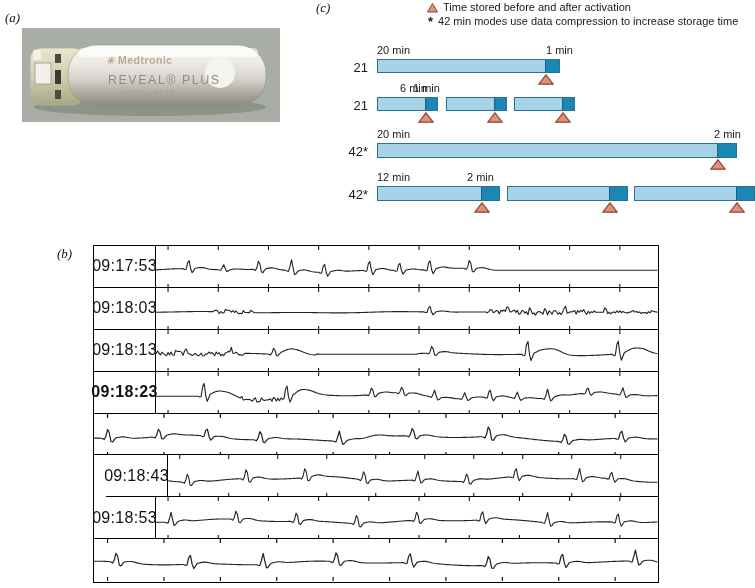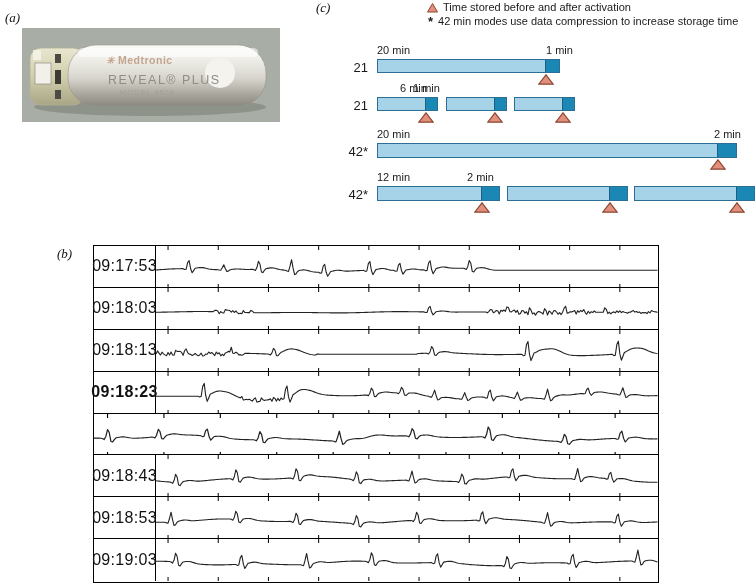--- a/index.html
+++ b/index.html
@@ -185,40 +185,39 @@
         </div>
       </div>
       <div class="b-row" style="height: 41.875px;">
         <div class="b-trace">
           <svg width="100%" height="41.875" viewBox="0 0 500 41.875" preserveAspectRatio="none">
             <path d="M12,0v4M12,41.9v-4M62,0v4M62,41.9v-4M112,0v4M112,41.9v-4M162,0v4M162,41.9v-4M212,0v4M212,41.9v-4M262,0v4M262,41.9v-4M312,0v4M312,41.9v-4M362,0v4M362,41.9v-4M412,0v4M412,41.9v-4M462,0v4M462,41.9v-4" stroke="#000" stroke-width="1" fill="none"></path>
             <path d="M0.0,24.08 L1.5,24.10 L3.0,24.12 L4.5,24.15 L6.0,24.18 L7.5,24.55 L9.0,25.57 L10.5,22.42 L12.0,15.52 L13.5,18.51 L15.0,27.39 L16.5,28.08 L18.0,25.61 L19.5,23.82 L21.0,23.50 L22.5,23.17 L24.0,22.92 L25.5,22.83 L27.0,22.92 L28.5,23.17 L30.0,23.49 L31.5,23.80 L33.0,24.04 L34.5,24.18 L36.0,24.23 L37.5,24.22 L39.0,24.16 L40.5,24.07 L42.0,23.97 L43.5,23.85 L45.0,23.73 L46.5,23.60 L48.0,23.46 L49.5,23.31 L51.0,23.16 L52.5,23.27 L54.0,23.93 L55.5,21.15 L57.0,15.32 L58.5,17.56 L60.0,24.65 L61.5,25.03 L63.0,22.83 L64.5,21.20 L66.0,20.79 L67.5,20.38 L69.0,20.06 L70.5,19.88 L72.0,19.87 L73.5,20.00 L75.0,20.22 L76.5,20.46 L78.0,20.66 L79.5,20.80 L81.0,20.90 L82.5,20.96 L84.0,21.01 L85.5,21.07 L87.0,21.13 L88.5,21.21 L90.0,21.30 L91.5,21.40 L93.0,21.52 L94.5,21.64 L96.0,22.59 L97.5,22.47 L99.0,16.69 L100.5,15.04 L102.0,22.46 L103.5,26.25 L105.0,24.41 L106.5,22.50 L108.0,22.42 L109.5,22.32 L111.0,22.27 L112.5,22.33 L114.0,22.54 L115.5,22.90 L117.0,23.34 L118.5,23.79 L120.0,24.21 L121.5,24.54 L123.0,24.80 L124.5,25.00 L126.0,25.15 L127.5,25.27 L129.0,25.37 L130.5,25.45 L132.0,25.52 L133.5,25.58 L135.0,25.62 L136.5,25.66 L138.0,25.68 L139.5,25.69 L141.0,25.69 L142.5,25.98 L144.0,26.86 L145.5,23.93 L147.0,17.58 L148.5,20.21 L150.0,28.21 L151.5,28.75 L153.0,26.41 L154.5,24.70 L156.0,24.33 L157.5,23.96 L159.0,23.67 L160.5,23.53 L162.0,23.57 L163.5,23.76 L165.0,24.03 L166.5,24.31 L168.0,24.55 L169.5,24.71 L171.0,24.81 L172.5,24.87 L174.0,24.90 L175.5,24.93 L177.0,24.97 L178.5,25.01 L180.0,25.05 L181.5,25.11 L183.0,25.17 L184.5,25.25 L186.0,25.33 L187.5,25.42 L189.0,25.51 L190.5,25.61 L192.0,25.72 L193.5,25.83 L195.0,25.94 L196.5,26.05 L198.0,26.16 L199.5,26.27 L201.0,26.38 L202.5,26.48 L204.0,26.58 L205.5,26.67 L207.0,26.76 L208.5,26.84 L210.0,26.91 L211.5,26.96 L213.0,27.61 L214.5,27.94 L216.0,23.06 L217.5,17.05 L219.0,24.41 L220.5,30.41 L222.0,29.54 L223.5,27.18 L225.0,26.12 L226.5,25.71 L228.0,25.29 L229.5,24.94 L231.0,24.73 L232.5,24.64 L234.0,24.63 L235.5,24.62 L237.0,24.53 L238.5,24.32 L240.0,23.98 L241.5,23.55 L243.0,23.06 L244.5,22.55 L246.0,22.07 L247.5,21.66 L249.0,21.33 L250.5,21.11 L252.0,20.99 L253.5,20.97 L255.0,21.03 L256.5,21.15 L258.0,21.31 L259.5,21.47 L261.0,21.62 L262.5,21.75 L264.0,21.84 L265.5,21.90 L267.0,21.93 L268.5,21.94 L270.0,21.92 L271.5,21.90 L273.0,21.87 L274.5,21.84 L276.0,21.82 L277.5,22.08 L279.0,22.89 L280.5,20.28 L282.0,14.62 L283.5,17.06 L285.0,24.34 L286.5,24.93 L288.0,22.94 L289.5,21.51 L291.0,21.31 L292.5,21.11 L294.0,20.98 L295.5,21.00 L297.0,21.17 L298.5,21.47 L300.0,21.85 L301.5,22.23 L303.0,22.55 L304.5,22.80 L306.0,22.98 L307.5,23.11 L309.0,23.21 L310.5,23.28 L312.0,23.34 L313.5,23.39 L315.0,23.43 L316.5,23.46 L318.0,23.48 L319.5,23.49 L321.0,23.49 L322.5,23.49 L324.0,23.47 L325.5,23.45 L327.0,23.41 L328.5,23.37 L330.0,23.33 L331.5,23.28 L333.0,23.22 L334.5,23.16 L336.0,23.09 L337.5,23.02 L339.0,22.95 L340.5,22.89 L342.0,22.82 L343.5,22.75 L345.0,23.05 L346.5,24.07 L348.0,20.54 L349.5,12.92 L351.0,16.09 L352.5,25.72 L354.0,26.41 L355.5,23.67 L357.0,21.68 L358.5,21.32 L360.0,20.98 L361.5,20.74 L363.0,20.69 L364.5,20.86 L366.0,21.22 L367.5,21.69 L369.0,22.18 L370.5,22.60 L372.0,22.95 L373.5,23.23 L375.0,23.45 L376.5,23.64 L378.0,23.83 L379.5,24.01 L381.0,24.20 L382.5,24.39 L384.0,24.59 L385.5,24.79 L387.0,24.99 L388.5,25.19 L390.0,25.39 L391.5,25.58 L393.0,25.78 L394.5,25.97 L396.0,26.15 L397.5,26.32 L399.0,26.49 L400.5,26.64 L402.0,26.78 L403.5,26.91 L405.0,27.03 L406.5,27.14 L408.0,27.23 L409.5,27.31 L411.0,27.37 L412.5,27.68 L414.0,28.52 L415.5,25.92 L417.0,20.24 L418.5,22.63 L420.0,29.84 L421.5,30.33 L423.0,28.21 L424.5,26.65 L426.0,26.28 L427.5,25.91 L429.0,25.59 L430.5,25.40 L432.0,25.36 L433.5,25.44 L435.0,25.59 L436.5,25.74 L438.0,25.83 L439.5,25.85 L441.0,25.81 L442.5,25.72 L444.0,25.61 L445.5,25.48 L447.0,25.35 L448.5,25.23 L450.0,25.11 L451.5,25.00 L453.0,24.89 L454.5,24.80 L456.0,24.71 L457.5,24.64 L459.0,24.57 L460.5,24.52 L462.0,24.47 L463.5,25.24 L465.0,24.94 L466.5,18.98 L468.0,17.16 L469.5,24.41 L471.0,28.03 L472.5,26.02 L474.0,23.94 L475.5,23.70 L477.0,23.45 L478.5,23.24 L480.0,23.16 L481.5,23.23 L483.0,23.45 L484.5,23.76 L486.0,24.09 L487.5,24.38 L489.0,24.60 L490.5,24.75 L492.0,24.84 L493.5,24.89 L495.0,24.92 L496.5,24.93 L498.0,24.92 L499.5,24.90" stroke="#222" stroke-width="1.1" fill="none" stroke-linejoin="round"></path>
           </svg>
         </div>
       </div>
-      <div class="b-row" style="height: 41.875px;">
+      <div class="b-row" style="height: 41.875px; margin-left: 12px;">
         <div class="b-time">09:18:43</div>
         <div class="b-trace">
           <svg width="100%" height="41.875" viewBox="0 0 500 41.875" preserveAspectRatio="none">
             <path d="M12,0v4M12,41.9v-4M62,0v4M62,41.9v-4M112,0v4M112,41.9v-4M162,0v4M162,41.9v-4M212,0v4M212,41.9v-4M262,0v4M262,41.9v-4M312,0v4M312,41.9v-4M362,0v4M362,41.9v-4M412,0v4M412,41.9v-4M462,0v4M462,41.9v-4" stroke="#000" stroke-width="1" fill="none"></path>
             <path d="M0.0,25.82 L1.5,25.98 L3.0,26.14 L4.5,26.29 L6.0,26.43 L7.5,26.57 L9.0,26.69 L10.5,26.81 L12.0,26.92 L13.5,27.01 L15.0,27.40 L16.5,28.37 L18.0,25.52 L19.5,19.26 L21.0,21.96 L22.5,30.02 L24.0,30.61 L25.5,28.32 L27.0,26.64 L28.5,26.28 L30.0,25.92 L31.5,25.61 L33.0,25.45 L34.5,25.44 L36.0,25.58 L37.5,25.78 L39.0,25.97 L40.5,26.10 L42.0,26.14 L43.5,26.11 L45.0,26.01 L46.5,25.89 L48.0,25.74 L49.5,25.59 L51.0,25.44 L52.5,25.28 L54.0,25.13 L55.5,24.98 L57.0,24.83 L58.5,24.69 L60.0,24.55 L61.5,24.43 L63.0,24.30 L64.5,24.19 L66.0,24.09 L67.5,24.00 L69.0,23.91 L70.5,23.84 L72.0,23.78 L73.5,23.73 L75.0,24.01 L76.5,24.97 L78.0,21.75 L79.5,14.80 L81.0,17.73 L82.5,26.59 L84.0,27.25 L85.5,24.76 L87.0,22.96 L88.5,22.64 L90.0,22.33 L91.5,22.11 L93.0,22.05 L94.5,22.19 L96.0,22.49 L97.5,22.88 L99.0,23.26 L100.5,23.58 L102.0,23.81 L103.5,23.96 L105.0,24.05 L106.5,24.09 L108.0,24.11 L109.5,24.12 L111.0,24.11 L112.5,24.10 L114.0,24.07 L115.5,24.04 L117.0,24.00 L118.5,23.95 L120.0,23.89 L121.5,23.82 L123.0,23.74 L124.5,23.66 L126.0,23.56 L127.5,23.46 L129.0,23.36 L130.5,23.24 L132.0,23.13 L133.5,23.01 L135.0,23.21 L136.5,24.08 L138.0,20.76 L139.5,13.69 L141.0,16.51 L142.5,25.24 L144.0,25.77 L145.5,23.16 L147.0,21.23 L148.5,20.79 L150.0,20.35 L151.5,20.02 L153.0,19.85 L154.5,19.89 L156.0,20.11 L157.5,20.42 L159.0,20.75 L160.5,21.02 L162.0,21.23 L163.5,21.37 L165.0,21.47 L166.5,21.55 L168.0,21.63 L169.5,21.71 L171.0,21.80 L172.5,21.90 L174.0,22.02 L175.5,22.14 L177.0,22.28 L178.5,22.42 L180.0,22.58 L181.5,22.74 L183.0,22.91 L184.5,23.08 L186.0,23.26 L187.5,23.44 L189.0,23.62 L190.5,23.81 L192.0,23.99 L193.5,24.17 L195.0,24.65 L196.5,25.72 L198.0,22.98 L199.5,16.83 L201.0,19.66 L202.5,27.84 L204.0,28.57 L205.5,26.41 L207.0,24.87 L208.5,24.66 L210.0,24.44 L211.5,24.28 L213.0,24.26 L214.5,24.41 L216.0,24.69 L217.5,25.03 L219.0,25.37 L220.5,25.64 L222.0,25.82 L223.5,25.92 L225.0,25.95 L226.5,25.95 L228.0,25.93 L229.5,25.89 L231.0,25.84 L232.5,25.78 L234.0,25.72 L235.5,25.66 L237.0,25.60 L238.5,25.53 L240.0,25.47 L241.5,25.40 L243.0,25.34 L244.5,25.28 L246.0,25.23 L247.5,25.18 L249.0,25.14 L250.5,25.64 L252.0,25.88 L253.5,21.44 L255.0,16.01 L256.5,22.63 L258.0,28.06 L259.5,27.32 L261.0,25.26 L262.5,24.41 L264.0,24.15 L265.5,23.93 L267.0,23.80 L268.5,23.83 L270.0,24.03 L271.5,24.34 L273.0,24.70 L274.5,25.04 L276.0,25.33 L277.5,25.56 L279.0,25.72 L280.5,25.84 L282.0,25.94 L283.5,26.02 L285.0,26.10 L286.5,26.17 L288.0,26.24 L289.5,26.29 L291.0,26.34 L292.5,26.39 L294.0,26.42 L295.5,26.44 L297.0,26.45 L298.5,26.45 L300.0,26.71 L301.5,27.50 L303.0,24.85 L304.5,19.12 L306.0,21.46 L307.5,28.62 L309.0,29.07 L310.5,26.92 L312.0,25.31 L313.5,24.91 L315.0,24.49 L316.5,24.14 L318.0,23.91 L319.5,23.82 L321.0,23.87 L322.5,23.98 L324.0,24.08 L325.5,24.13 L327.0,24.10 L328.5,24.02 L330.0,23.88 L331.5,23.72 L333.0,23.54 L334.5,23.36 L336.0,23.19 L337.5,23.02 L339.0,22.85 L340.5,22.70 L342.0,22.55 L343.5,22.41 L345.0,22.29 L346.5,22.17 L348.0,22.07 L349.5,21.98 L351.0,22.80 L352.5,22.43 L354.0,15.77 L355.5,13.71 L357.0,21.74 L358.5,25.74 L360.0,23.49 L361.5,21.17 L363.0,20.90 L364.5,20.61 L366.0,20.39 L367.5,20.31 L369.0,20.41 L370.5,20.68 L372.0,21.06 L373.5,21.47 L375.0,21.84 L376.5,22.15 L378.0,22.38 L379.5,22.56 L381.0,22.70 L382.5,22.82 L384.0,22.93 L385.5,23.03 L387.0,23.13 L388.5,23.22 L390.0,23.31 L391.5,23.39 L393.0,23.47 L394.5,23.53 L396.0,23.59 L397.5,23.64 L399.0,23.69 L400.5,23.72 L402.0,23.75 L403.5,23.76 L405.0,23.77 L406.5,23.77 L408.0,23.77 L409.5,23.75 L411.0,23.73 L412.5,23.70 L414.0,23.67 L415.5,24.23 L417.0,24.48 L418.5,19.53 L420.0,13.47 L421.5,20.78 L423.0,26.76 L424.5,25.88 L426.0,23.53 L427.5,22.50 L429.0,22.14 L430.5,21.81 L432.0,21.59 L433.5,21.54 L435.0,21.67 L436.5,21.93 L438.0,22.26 L439.5,22.57 L441.0,22.83 L442.5,23.02 L444.0,23.15 L445.5,23.26 L447.0,23.34 L448.5,24.15 L450.0,24.00 L451.5,18.81 L453.0,17.31 L454.5,23.87 L456.0,27.21 L457.5,25.54 L459.0,23.82 L460.5,23.73 L462.0,23.63 L463.5,23.58 L465.0,23.63 L466.5,23.82 L468.0,24.15 L469.5,24.56 L471.0,24.98 L472.5,25.38 L474.0,25.71 L475.5,25.97 L477.0,26.19 L478.5,26.36 L480.0,26.51 L481.5,26.65 L483.0,26.77 L484.5,26.88 L486.0,26.98 L487.5,27.06 L489.0,27.14 L490.5,27.20 L492.0,27.24 L493.5,27.27 L495.0,27.29 L496.5,27.29 L498.0,27.28 L499.5,27.26" stroke="#222" stroke-width="1.1" fill="none" stroke-linejoin="round"></path>
           </svg>
         </div>
       </div>
       <div class="b-row" style="height: 41.875px;">
         <div class="b-time">09:18:53</div>
         <div class="b-trace">
           <svg width="100%" height="41.875" viewBox="0 0 500 41.875" preserveAspectRatio="none">
             <path d="M12,0v4M12,41.9v-4M62,0v4M62,41.9v-4M112,0v4M112,41.9v-4M162,0v4M162,41.9v-4M212,0v4M212,41.9v-4M262,0v4M262,41.9v-4M312,0v4M312,41.9v-4M362,0v4M362,41.9v-4M412,0v4M412,41.9v-4M462,0v4M462,41.9v-4" stroke="#000" stroke-width="1" fill="none"></path>
             <path d="M0.0,25.20 L1.5,25.23 L3.0,25.26 L4.5,25.28 L6.0,25.30 L7.5,25.31 L9.0,25.32 L10.5,25.91 L12.0,26.20 L13.5,21.27 L15.0,15.23 L16.5,22.56 L18.0,28.54 L19.5,27.66 L21.0,25.29 L22.5,24.23 L24.0,23.83 L25.5,23.45 L27.0,23.16 L28.5,23.02 L30.0,23.06 L31.5,23.21 L33.0,23.41 L34.5,23.58 L36.0,23.68 L37.5,23.71 L39.0,23.66 L40.5,23.57 L42.0,23.45 L43.5,23.32 L45.0,23.19 L46.5,23.06 L48.0,22.93 L49.5,22.81 L51.0,22.69 L52.5,22.57 L54.0,22.47 L55.5,22.37 L57.0,22.28 L58.5,22.20 L60.0,22.13 L61.5,22.07 L63.0,22.02 L64.5,21.98 L66.0,21.96 L67.5,21.94 L69.0,21.93 L70.5,21.94 L72.0,21.96 L73.5,21.99 L75.0,22.32 L76.5,23.27 L78.0,20.43 L79.5,14.18 L81.0,16.93 L82.5,25.05 L84.0,25.73 L85.5,23.55 L87.0,21.99 L88.5,21.78 L90.0,21.57 L91.5,21.45 L93.0,21.47 L94.5,21.67 L96.0,22.02 L97.5,22.44 L99.0,22.87 L100.5,23.23 L102.0,23.51 L103.5,23.72 L105.0,23.87 L106.5,23.98 L108.0,24.07 L109.5,24.15 L111.0,24.22 L112.5,24.28 L114.0,24.33 L115.5,24.37 L117.0,24.41 L118.5,24.44 L120.0,24.46 L121.5,24.47 L123.0,24.48 L124.5,24.48 L126.0,24.47 L127.5,24.46 L129.0,24.45 L130.5,24.43 L132.0,24.40 L133.5,24.37 L135.0,24.65 L136.5,25.51 L138.0,22.58 L139.5,16.24 L141.0,18.88 L142.5,26.90 L144.0,27.46 L145.5,25.16 L147.0,23.48 L148.5,23.16 L150.0,22.84 L151.5,22.60 L153.0,22.52 L154.5,22.62 L156.0,22.87 L157.5,23.21 L159.0,23.56 L160.5,23.86 L162.0,24.09 L163.5,24.26 L165.0,24.38 L166.5,24.48 L168.0,24.57 L169.5,24.66 L171.0,24.75 L172.5,24.84 L174.0,24.94 L175.5,25.05 L177.0,25.16 L178.5,25.26 L180.0,25.38 L181.5,25.49 L183.0,25.60 L184.5,25.71 L186.0,25.82 L187.5,25.92 L189.0,26.02 L190.5,26.12 L192.0,26.21 L193.5,26.29 L195.0,26.66 L196.5,27.63 L198.0,24.79 L199.5,18.52 L201.0,21.24 L202.5,29.31 L204.0,29.92 L205.5,27.64 L207.0,25.98 L208.5,25.65 L210.0,25.31 L211.5,25.04 L213.0,24.91 L214.5,24.93 L216.0,25.10 L217.5,25.33 L219.0,25.56 L220.5,25.72 L222.0,25.80 L223.5,25.80 L225.0,25.74 L226.5,25.64 L228.0,25.52 L229.5,25.39 L231.0,25.26 L232.5,25.12 L234.0,24.98 L235.5,24.85 L237.0,24.71 L238.5,24.58 L240.0,24.44 L241.5,24.32 L243.0,24.19 L244.5,24.07 L246.0,23.96 L247.5,23.86 L249.0,23.76 L250.5,23.67 L252.0,23.59 L253.5,23.51 L255.0,23.75 L256.5,24.59 L258.0,21.64 L259.5,15.29 L261.0,17.93 L262.5,25.96 L264.0,26.53 L265.5,24.25 L267.0,22.59 L268.5,22.29 L270.0,21.99 L271.5,21.78 L273.0,21.72 L274.5,21.84 L276.0,22.11 L277.5,22.46 L279.0,22.81 L280.5,23.11 L282.0,23.34 L283.5,23.49 L285.0,23.59 L286.5,23.65 L288.0,23.70 L289.5,23.73 L291.0,23.76 L292.5,23.78 L294.0,23.80 L295.5,23.81 L297.0,23.82 L298.5,23.82 L300.0,23.81 L301.5,23.80 L303.0,23.78 L304.5,23.75 L306.0,23.71 L307.5,23.67 L309.0,23.63 L310.5,23.57 L312.0,23.52 L313.5,23.45 L315.0,23.39 L316.5,23.31 L318.0,23.24 L319.5,23.16 L321.0,23.99 L322.5,23.61 L324.0,16.92 L325.5,14.82 L327.0,22.80 L328.5,26.74 L330.0,24.42 L331.5,22.02 L333.0,21.66 L334.5,21.29 L336.0,20.98 L337.5,20.80 L339.0,20.80 L340.5,20.97 L342.0,21.26 L343.5,21.58 L345.0,21.87 L346.5,22.09 L348.0,22.26 L349.5,22.37 L351.0,22.45 L352.5,22.53 L354.0,22.61 L355.5,22.69 L357.0,22.78 L358.5,22.88 L360.0,22.99 L361.5,23.11 L363.0,23.23 L364.5,23.36 L366.0,23.50 L367.5,23.63 L369.0,23.78 L370.5,23.92 L372.0,24.07 L373.5,24.22 L375.0,24.37 L376.5,24.52 L378.0,24.66 L379.5,24.81 L381.0,24.94 L382.5,25.08 L384.0,25.21 L385.5,25.93 L387.0,26.34 L388.5,21.54 L390.0,15.62 L391.5,23.08 L393.0,29.18 L394.5,28.42 L396.0,26.17 L397.5,25.24 L399.0,24.96 L400.5,24.69 L402.0,24.52 L403.5,24.50 L405.0,24.64 L406.5,24.90 L408.0,25.20 L409.5,25.48 L411.0,25.68 L412.5,25.79 L414.0,25.83 L415.5,25.82 L417.0,25.79 L418.5,25.73 L420.0,25.67 L421.5,25.60 L423.0,25.53 L424.5,25.47 L426.0,25.40 L427.5,25.33 L429.0,25.26 L430.5,25.20 L432.0,25.14 L433.5,25.09 L435.0,25.03 L436.5,24.99 L438.0,24.95 L439.5,24.91 L441.0,24.89 L442.5,24.87 L444.0,24.85 L445.5,24.84 L447.0,24.84 L448.5,24.85 L450.0,24.86 L451.5,24.88 L453.0,24.90 L454.5,24.93 L456.0,25.86 L457.5,25.60 L459.0,19.03 L460.5,17.05 L462.0,25.15 L463.5,29.21 L465.0,27.00 L466.5,24.72 L468.0,24.46 L469.5,24.19 L471.0,23.96 L472.5,23.85 L474.0,23.92 L475.5,24.14 L477.0,24.45 L478.5,24.79 L480.0,25.08 L481.5,25.29 L483.0,25.41 L484.5,25.47 L486.0,25.48 L487.5,25.46 L489.0,25.43 L490.5,25.38 L492.0,25.31 L493.5,25.24 L495.0,25.16 L496.5,25.08 L498.0,24.98 L499.5,24.88" stroke="#222" stroke-width="1.1" fill="none" stroke-linejoin="round"></path>
           </svg>
         </div>
       </div>
       <div class="b-row" style="height: 41.875px;">
-        <div class="b-time">09:19:03</div>
         <div class="b-trace">
           <svg width="100%" height="41.875" viewBox="0 0 500 41.875" preserveAspectRatio="none">
             <path d="M12,0v4M12,41.9v-4M62,0v4M62,41.9v-4M112,0v4M112,41.9v-4M162,0v4M162,41.9v-4M212,0v4M212,41.9v-4M262,0v4M262,41.9v-4M312,0v4M312,41.9v-4M362,0v4M362,41.9v-4M412,0v4M412,41.9v-4M462,0v4M462,41.9v-4" stroke="#000" stroke-width="1" fill="none"></path>
             <path d="M0.0,22.18 L1.5,22.18 L3.0,22.19 L4.5,22.22 L6.0,22.25 L7.5,22.29 L9.0,22.35 L10.5,22.41 L12.0,22.49 L13.5,22.57 L15.0,23.00 L16.5,24.09 L18.0,21.01 L19.5,14.18 L21.0,17.25 L22.5,26.23 L24.0,27.01 L25.5,24.64 L27.0,22.96 L28.5,22.76 L30.0,22.57 L31.5,22.46 L33.0,22.51 L34.5,22.75 L36.0,23.15 L37.5,23.63 L39.0,24.11 L40.5,24.53 L42.0,24.85 L43.5,25.08 L45.0,25.26 L46.5,25.39 L48.0,25.49 L49.5,25.58 L51.0,25.65 L52.5,25.72 L54.0,25.77 L55.5,25.82 L57.0,25.85 L58.5,25.88 L60.0,25.89 L61.5,25.90 L63.0,25.90 L64.5,25.88 L66.0,25.86 L67.5,25.84 L69.0,25.80 L70.5,25.76 L72.0,25.72 L73.5,25.67 L75.0,25.62 L76.5,25.56 L78.0,25.50 L79.5,25.44 L81.0,26.37 L82.5,25.98 L84.0,18.65 L85.5,16.37 L87.0,25.18 L88.5,29.54 L90.0,27.01 L91.5,24.40 L93.0,24.03 L94.5,23.65 L96.0,23.33 L97.5,23.15 L99.0,23.17 L100.5,23.38 L102.0,23.71 L103.5,24.07 L105.0,24.39 L106.5,24.64 L108.0,24.81 L109.5,24.92 L111.0,25.00 L112.5,25.06 L114.0,25.11 L115.5,25.16 L117.0,25.21 L118.5,25.27 L120.0,25.32 L121.5,25.38 L123.0,25.43 L124.5,25.49 L126.0,25.54 L127.5,25.59 L129.0,25.63 L130.5,25.67 L132.0,25.70 L133.5,25.73 L135.0,25.75 L136.5,25.77 L138.0,25.77 L139.5,25.77 L141.0,25.76 L142.5,25.74 L144.0,25.71 L145.5,26.33 L147.0,26.61 L148.5,21.15 L150.0,14.46 L151.5,22.49 L153.0,29.03 L154.5,28.02 L156.0,25.38 L157.5,24.19 L159.0,23.72 L160.5,23.27 L162.0,22.92 L163.5,22.76 L165.0,22.77 L166.5,22.93 L168.0,23.14 L169.5,23.32 L171.0,23.43 L172.5,23.46 L174.0,23.41 L175.5,23.32 L177.0,23.21 L178.5,23.08 L180.0,22.96 L181.5,22.84 L183.0,22.73 L184.5,22.62 L186.0,22.52 L187.5,22.44 L189.0,22.36 L190.5,22.29 L192.0,22.23 L193.5,22.19 L195.0,22.15 L196.5,22.12 L198.0,22.11 L199.5,22.11 L201.0,22.11 L202.5,22.13 L204.0,22.16 L205.5,22.20 L207.0,22.24 L208.5,22.29 L210.0,22.69 L211.5,23.74 L213.0,20.62 L214.5,13.76 L216.0,16.79 L217.5,25.72 L219.0,26.46 L220.5,24.04 L222.0,22.31 L223.5,22.06 L225.0,21.81 L226.5,21.64 L228.0,21.63 L229.5,21.81 L231.0,22.15 L232.5,22.58 L234.0,22.99 L235.5,23.34 L237.0,23.60 L238.5,23.77 L240.0,23.88 L241.5,23.95 L243.0,24.00 L244.5,24.03 L246.0,24.04 L247.5,24.06 L249.0,24.06 L250.5,24.06 L252.0,24.05 L253.5,24.04 L255.0,24.02 L256.5,24.00 L258.0,23.97 L259.5,23.94 L261.0,23.91 L262.5,23.87 L264.0,23.84 L265.5,23.81 L267.0,23.77 L268.5,23.74 L270.0,23.71 L271.5,23.69 L273.0,23.67 L274.5,23.65 L276.0,24.63 L277.5,24.29 L279.0,17.02 L280.5,14.81 L282.0,23.68 L283.5,28.12 L285.0,25.67 L286.5,23.14 L288.0,22.86 L289.5,22.56 L291.0,22.33 L292.5,22.24 L294.0,22.36 L295.5,22.66 L297.0,23.08 L298.5,23.53 L300.0,23.95 L301.5,24.29 L303.0,24.55 L304.5,24.75 L306.0,24.92 L307.5,25.06 L309.0,25.19 L310.5,25.32 L312.0,25.45 L313.5,25.58 L315.0,25.70 L316.5,25.82 L318.0,25.93 L319.5,26.04 L321.0,26.15 L322.5,26.24 L324.0,26.33 L325.5,26.41 L327.0,26.48 L328.5,26.54 L330.0,26.59 L331.5,26.63 L333.0,26.66 L334.5,26.68 L336.0,26.69 L337.5,26.68 L339.0,26.67 L340.5,26.64 L342.0,26.60 L343.5,26.55 L345.0,26.82 L346.5,27.74 L348.0,24.47 L349.5,17.45 L351.0,20.29 L352.5,29.04 L354.0,29.58 L355.5,26.96 L357.0,25.02 L358.5,24.55 L360.0,24.09 L361.5,23.70 L363.0,23.48 L364.5,23.46 L366.0,23.59 L367.5,23.81 L369.0,24.04 L370.5,24.21 L372.0,24.30 L373.5,24.32 L375.0,24.28 L376.5,24.22 L378.0,24.14 L379.5,24.07 L381.0,24.00 L382.5,23.94 L384.0,23.89 L385.5,23.84 L387.0,23.80 L388.5,23.77 L390.0,23.75 L391.5,23.74 L393.0,23.73 L394.5,23.73 L396.0,23.74 L397.5,23.75 L399.0,23.77 L400.5,23.79 L402.0,23.81 L403.5,23.84 L405.0,23.87 L406.5,23.91 L408.0,23.94 L409.5,23.97 L411.0,24.99 L412.5,24.69 L414.0,17.45 L415.5,15.25 L417.0,24.13 L418.5,28.56 L420.0,26.09 L421.5,23.52 L423.0,23.19 L424.5,22.83 L426.0,22.52 L427.5,22.34 L429.0,22.35 L430.5,22.52 L432.0,22.80 L433.5,23.11 L435.0,23.36 L436.5,23.52 L438.0,23.60 L439.5,23.60 L441.0,23.56 L442.5,23.49 L444.0,23.41 L445.5,23.32 L447.0,23.22 L448.5,23.13 L450.0,23.03 L451.5,22.93 L453.0,22.84 L454.5,22.74 L456.0,22.65 L457.5,22.56 L459.0,22.48 L460.5,22.40 L462.0,22.33 L463.5,22.27 L465.0,22.21 L466.5,22.16 L468.0,22.12 L469.5,22.09 L471.0,22.07 L472.5,22.06 L474.0,22.06 L475.5,22.74 L477.0,23.09 L478.5,17.73 L480.0,11.15 L481.5,19.31 L483.0,26.01 L484.5,25.17 L486.0,22.72 L487.5,21.73 L489.0,21.48 L490.5,21.27 L492.0,21.18 L493.5,21.27 L495.0,21.56 L496.5,21.99 L498.0,22.48 L499.5,22.96" stroke="#222" stroke-width="1.1" fill="none" stroke-linejoin="round"></path>
           </svg>
         </div>
       </div>
     </div>
 
 </div>

